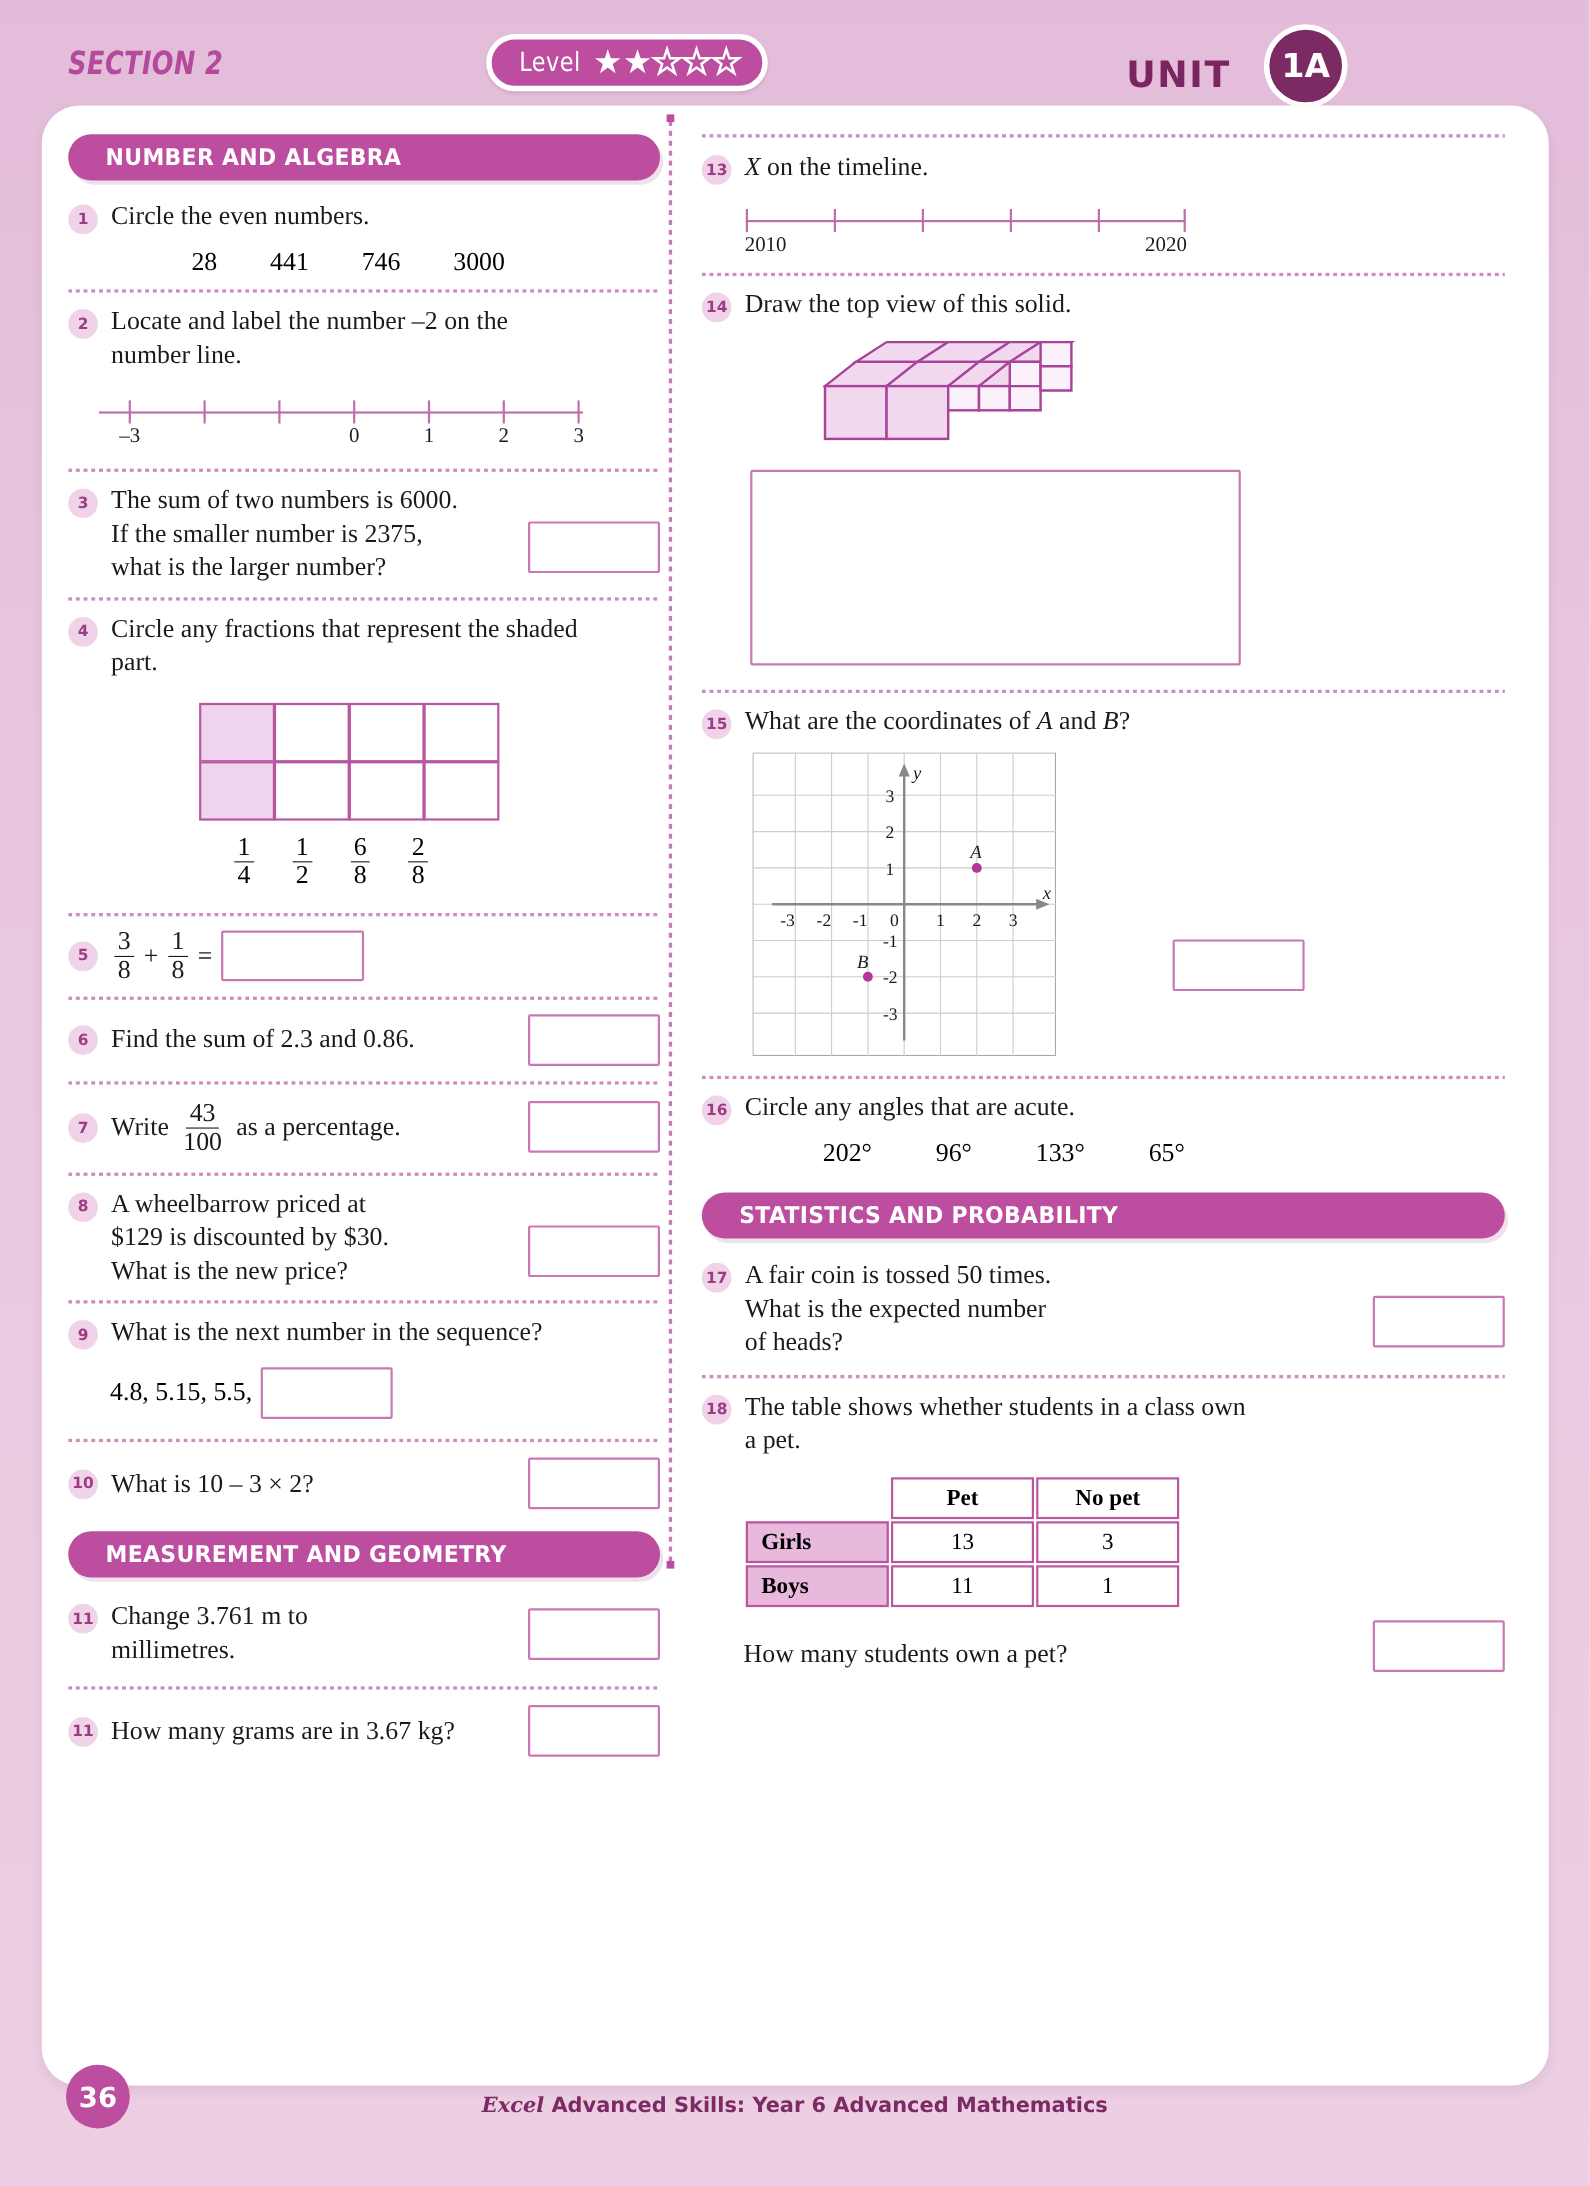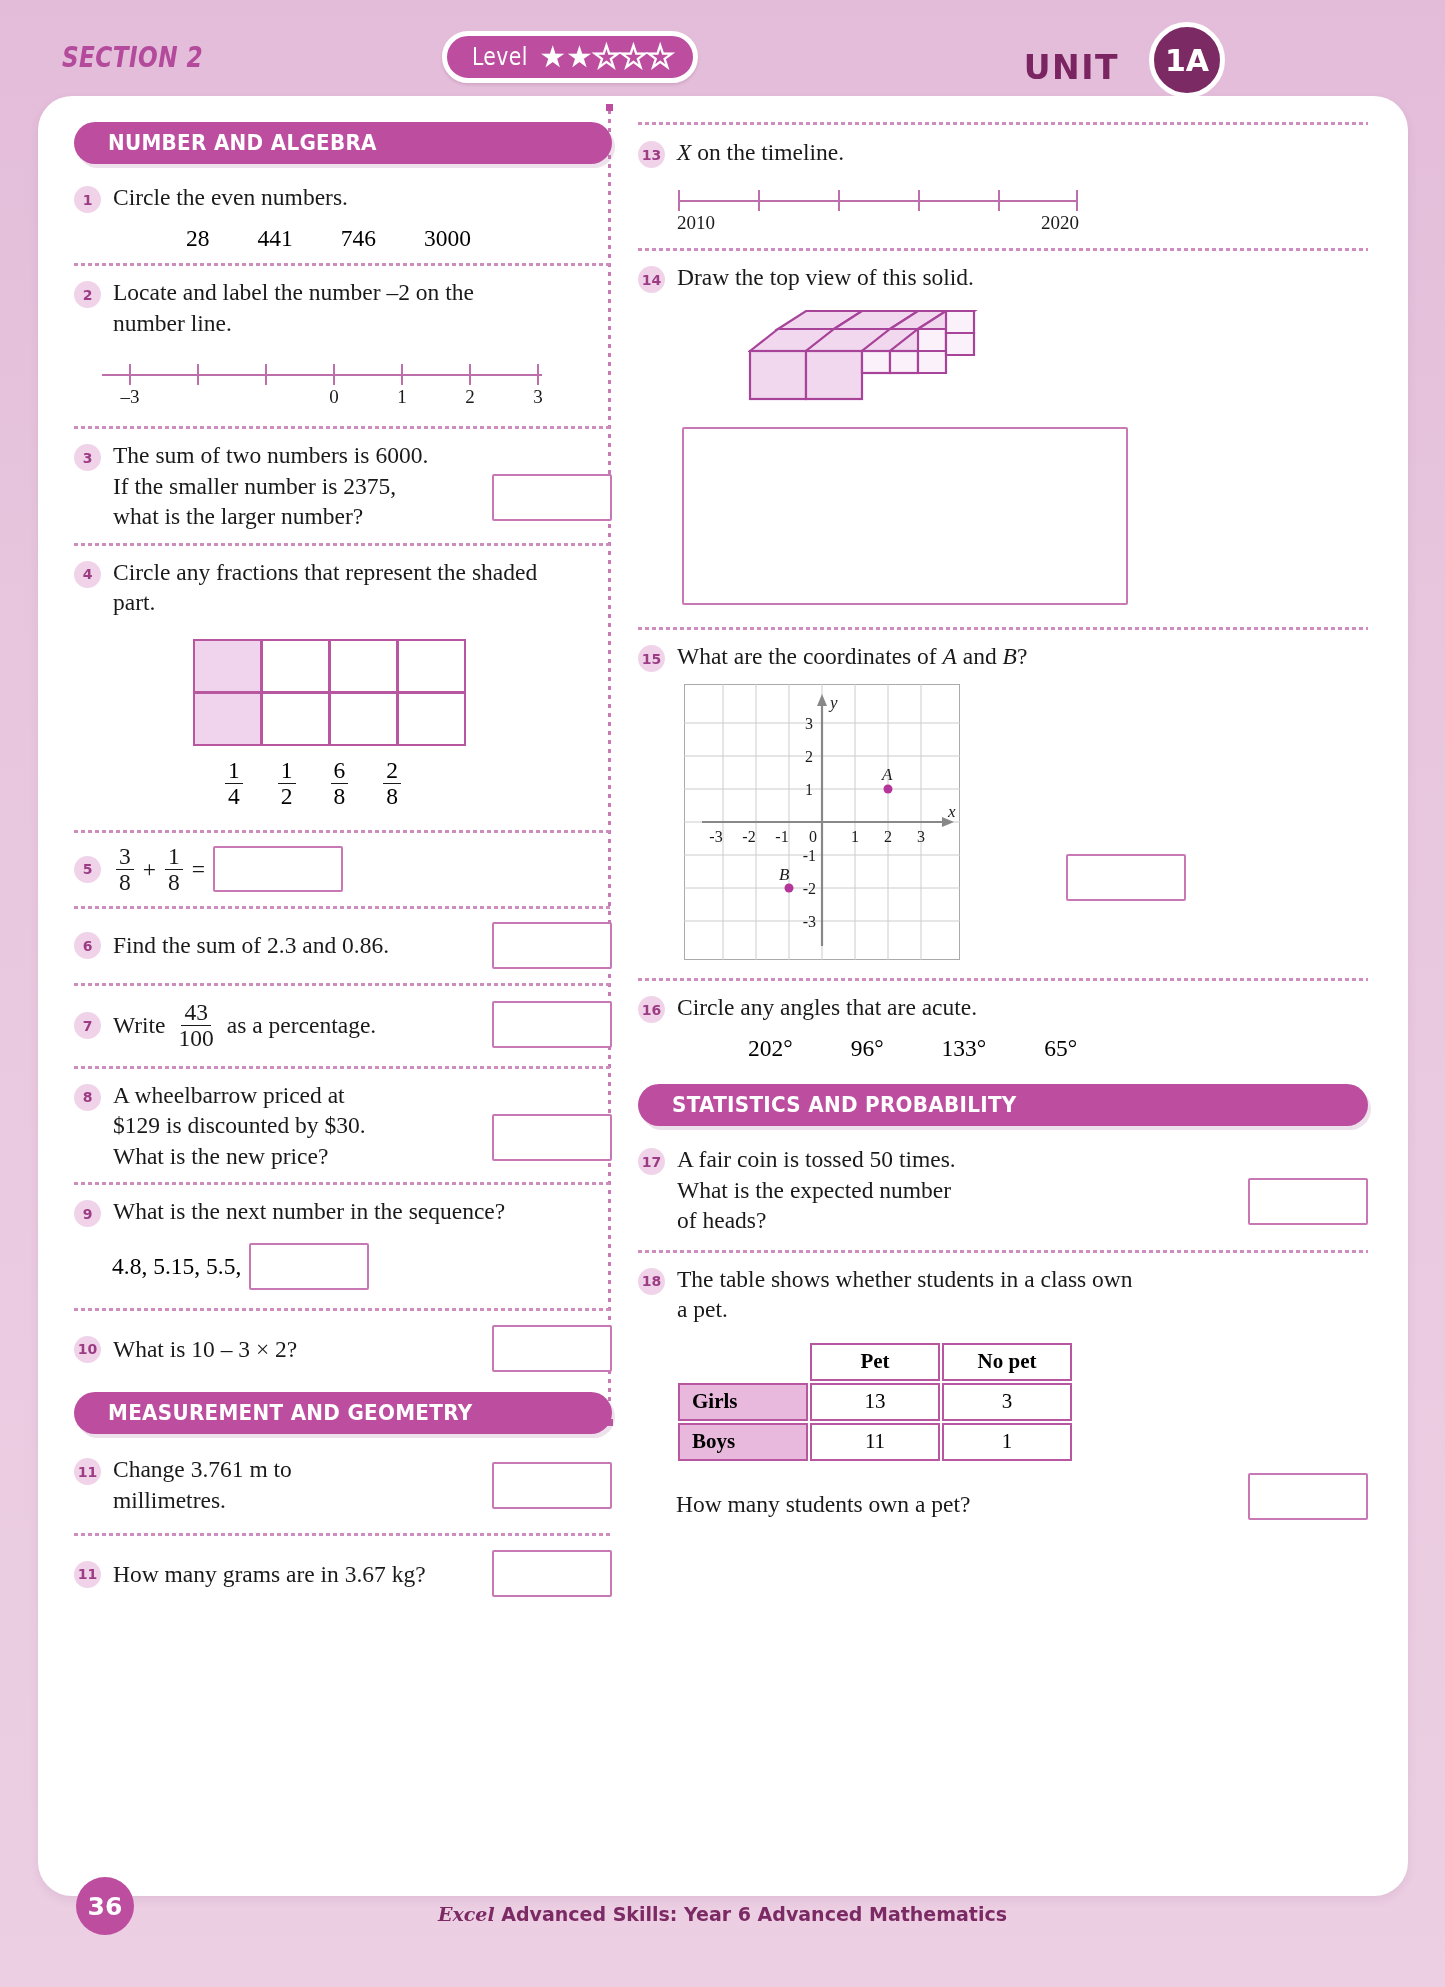--- a/index.html
+++ b/index.html
@@ -49,21 +49,21 @@
     color:#fff; font-family:"DejaVu Sans", sans-serif; font-weight:bold; font-size:30px;
   }
   
   .sheet {
     position: absolute; left: 38px; top: 96px;
     width: 1370px; height: 1800px;
     background: #ffffff; border-radius: 34px;
     box-shadow: 0 4px 10px rgba(120,60,110,.10);
   }
   .col { position: absolute; top: 26px; }
-  .col-left  { left: 36px;  width: 538px; }
+  .col-left  { left: 24px;  width: 538px; }
   .col-right { left: 600px; width: 730px; }
   .divider {
     position: absolute; left: 570px; top: 14px; width: 3px; height: 1310px;
     background-image: linear-gradient(#c77ab4 50%, rgba(255,255,255,0) 0%);
     background-size: 3px 9px; background-repeat: repeat-y;
   }
   .divider::before, .divider::after {
     content:""; position:absolute; left:-2px; width:7px; height:7px; background:#bc4d9f;
   }
   .divider::before { top:-6px; }
@@ -121,21 +121,21 @@
   .petable td, .petable th {
     border: 2.2px solid #b857a0; height: 38px; text-align: center;
     font-size: 21px; font-family:"Liberation Serif", serif; font-weight: normal;
   }
   .petable th { background:#fff; font-weight: bold; }
   .petable td.rowhdr { background:#e9b9dd; font-weight:bold; text-align:left; padding-left:12px; width:130px;}
   .petable td.val { width: 130px; }
 
   
   .pagenum {
-    position: absolute; left: 76px; bottom: 52px;
+    position: absolute; left: 60px; bottom: 52px;
     width: 58px; height: 58px; border-radius: 50%;
     background:#bc4d9f; color:#fff;
     display:flex; align-items:center; justify-content:center;
     font-family:"DejaVu Sans", sans-serif; font-weight:bold; font-size:25px;
   }
   .footer-text {
     position: absolute; left: 0; right: 0; bottom: 62px; text-align: center;
     font-family:"DejaVu Sans", sans-serif; font-size: 19px; color:#7c2a64;
   }
   .footer-text i { font-family: "DejaVu Serif", serif; font-style: italic; font-weight: bold;}

